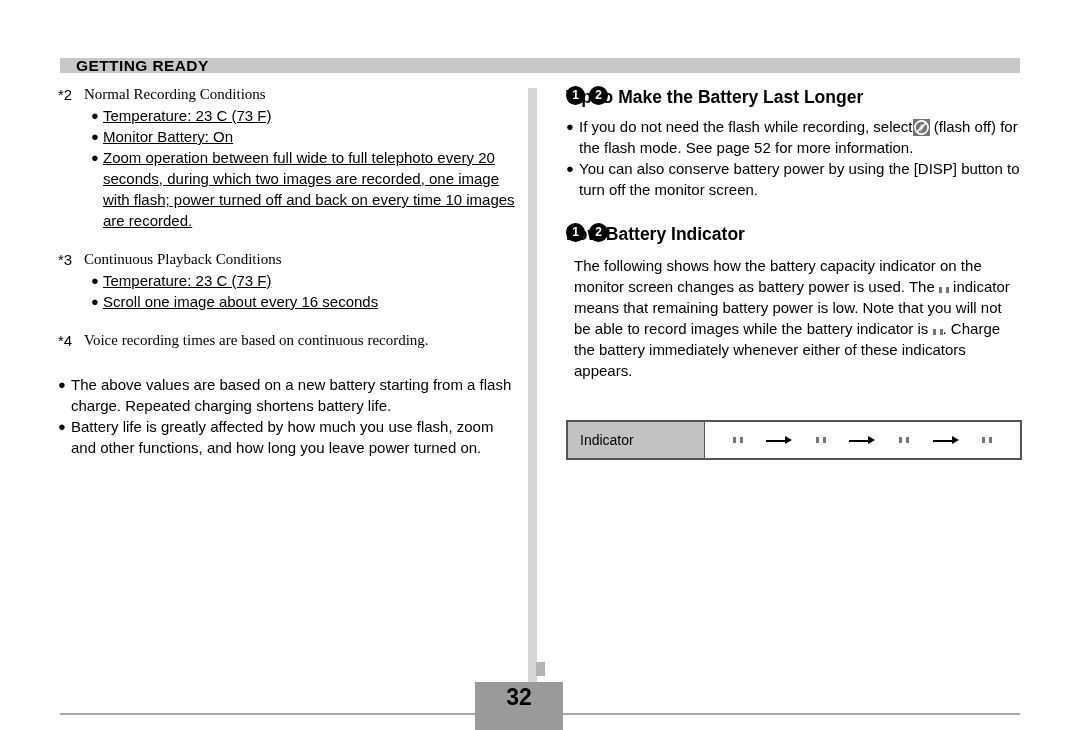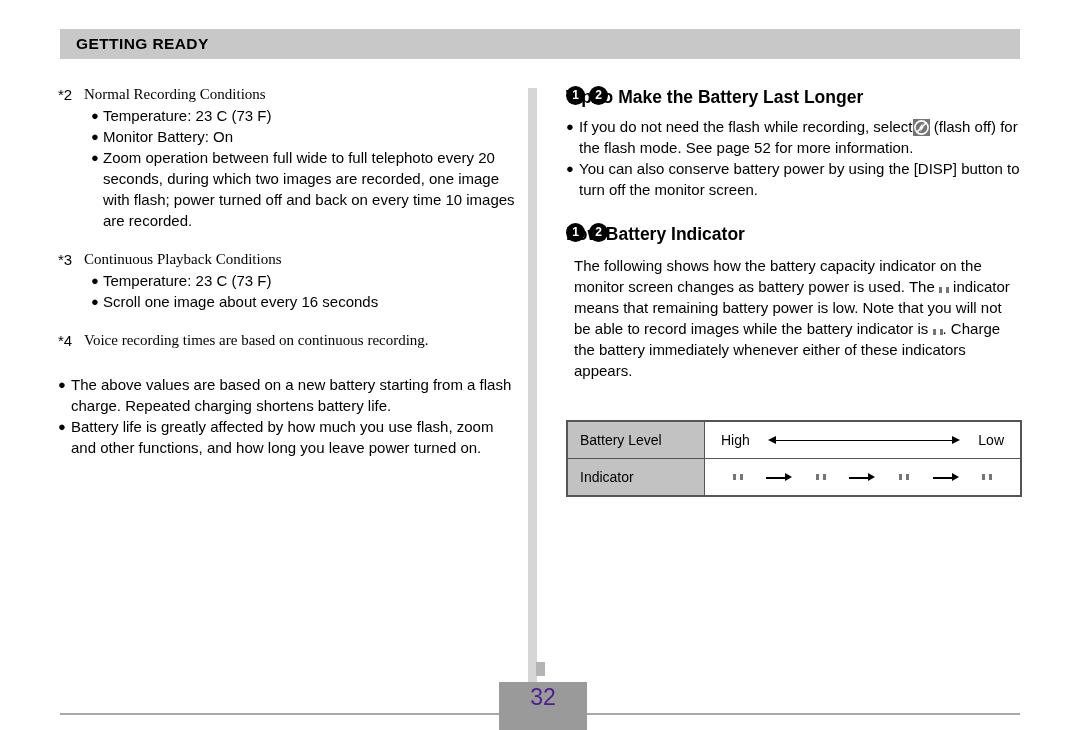--- a/index.html
+++ b/index.html
@@ -13,23 +13,23 @@
     font-family: "Liberation Sans", sans-serif;
     color: #000000;
     overflow: hidden;
     position: relative;
   }
 
   
   .header-band {
     position: absolute;
     left: 60px;
-    top: 29px;
+    top: 58px;
     width: 960px;
-    height: 30px;
+    height: 15px;
     background: #c8c8c8;
     display: flex;
     align-items: center;
   }
   .header-title {
     font-size: 15.5px;
     font-weight: bold;
     letter-spacing: 0.4px;
     padding-left: 16px;
     color: #000;
@@ -85,21 +85,21 @@
     display: flex;
     align-items: flex-start;
     margin: 0;
   }
   .sub-list li .bdot {
     flex: 0 0 auto;
     width: 12px;
     font-size: 13px;
     line-height: 21px;
   }
-  .sub-list li .btxt { flex: 1 1 auto; }
+  .sub-list li .btxt { flex: 1 1 auto; text-decoration: underline; }
 
   .gap-sm { height: 16px; }
   .gap-md { height: 21px; }
 
   .bullet-list {
     margin: 0;
     padding: 0;
     list-style: none;
   }
   .bullet-list li {
@@ -299,28 +299,28 @@
   .footer-rule {
     position: absolute;
     left: 60px;
     top: 713px;
     width: 960px;
     height: 2px;
     background: #a8a8a8;
   }
   .page-box {
     position: absolute;
-    left: 499px;
+    left: 475px;
     top: 682px;
     width: 88px;
     height: 48px;
     background: #9a9a9a;
-    color: #4c1d95;
+    color: #000000;
     font-size: 23px;
-    font-weight: normal;
+    font-weight: bold;
     text-align: center;
     line-height: 31px;
     z-index: 3;
   }
 </style>
 </head>
 <body>
 
 <div class="header-band">
   <div class="header-title">GETTING READY</div>
@@ -429,34 +429,20 @@
   </div>
 
   <p class="para"><span>The following shows how the battery capacity indicator on the monitor screen changes as battery power is used. The</span>
     <span class="batt"><span class="nub"></span><span class="shell"><span class="fill" style="width:62%"></span></span></span>
     <span>indicator means that remaining battery power is low. Note that you will not be able to record images while the battery indicator is</span>
     <span class="batt"><span class="nub"></span><span class="shell"><span class="fill empty" style="width:100%"></span></span></span><span>. Charge the battery immediately whenever either of these indicators appears.</span></p>
 </div>
 
 <table class="batt-table">
   <tbody>
-      <tr>
-    <td class="label-cell">Battery Level</td>
-    <td class="value-cell">
-      <div class="level-row-inner">
-        <span class="level-label">High</span>
-        <span class="dbl-arrow">
-          <span class="ahead left"></span>
-          <span class="line"></span>
-          <span class="ahead right"></span>
-        </span>
-        <span class="level-label">Low</span>
-      </div>
-    </td>
-  </tr>
   <tr>
     <td class="label-cell">Indicator</td>
     <td class="value-cell">
       <div class="ind-row-inner">
         <span class="batt"><span class="nub"></span><span class="shell"><span class="fill" style="width: 0%; background: transparent;"></span></span></span>
         <span class="seq-arrow">
               <span class="line"></span>
               <span class="ahead"></span>
             </span>
         <span class="batt"><span class="nub"></span><span class="shell"><span class="fill" style="width: 35%;"></span></span></span>

